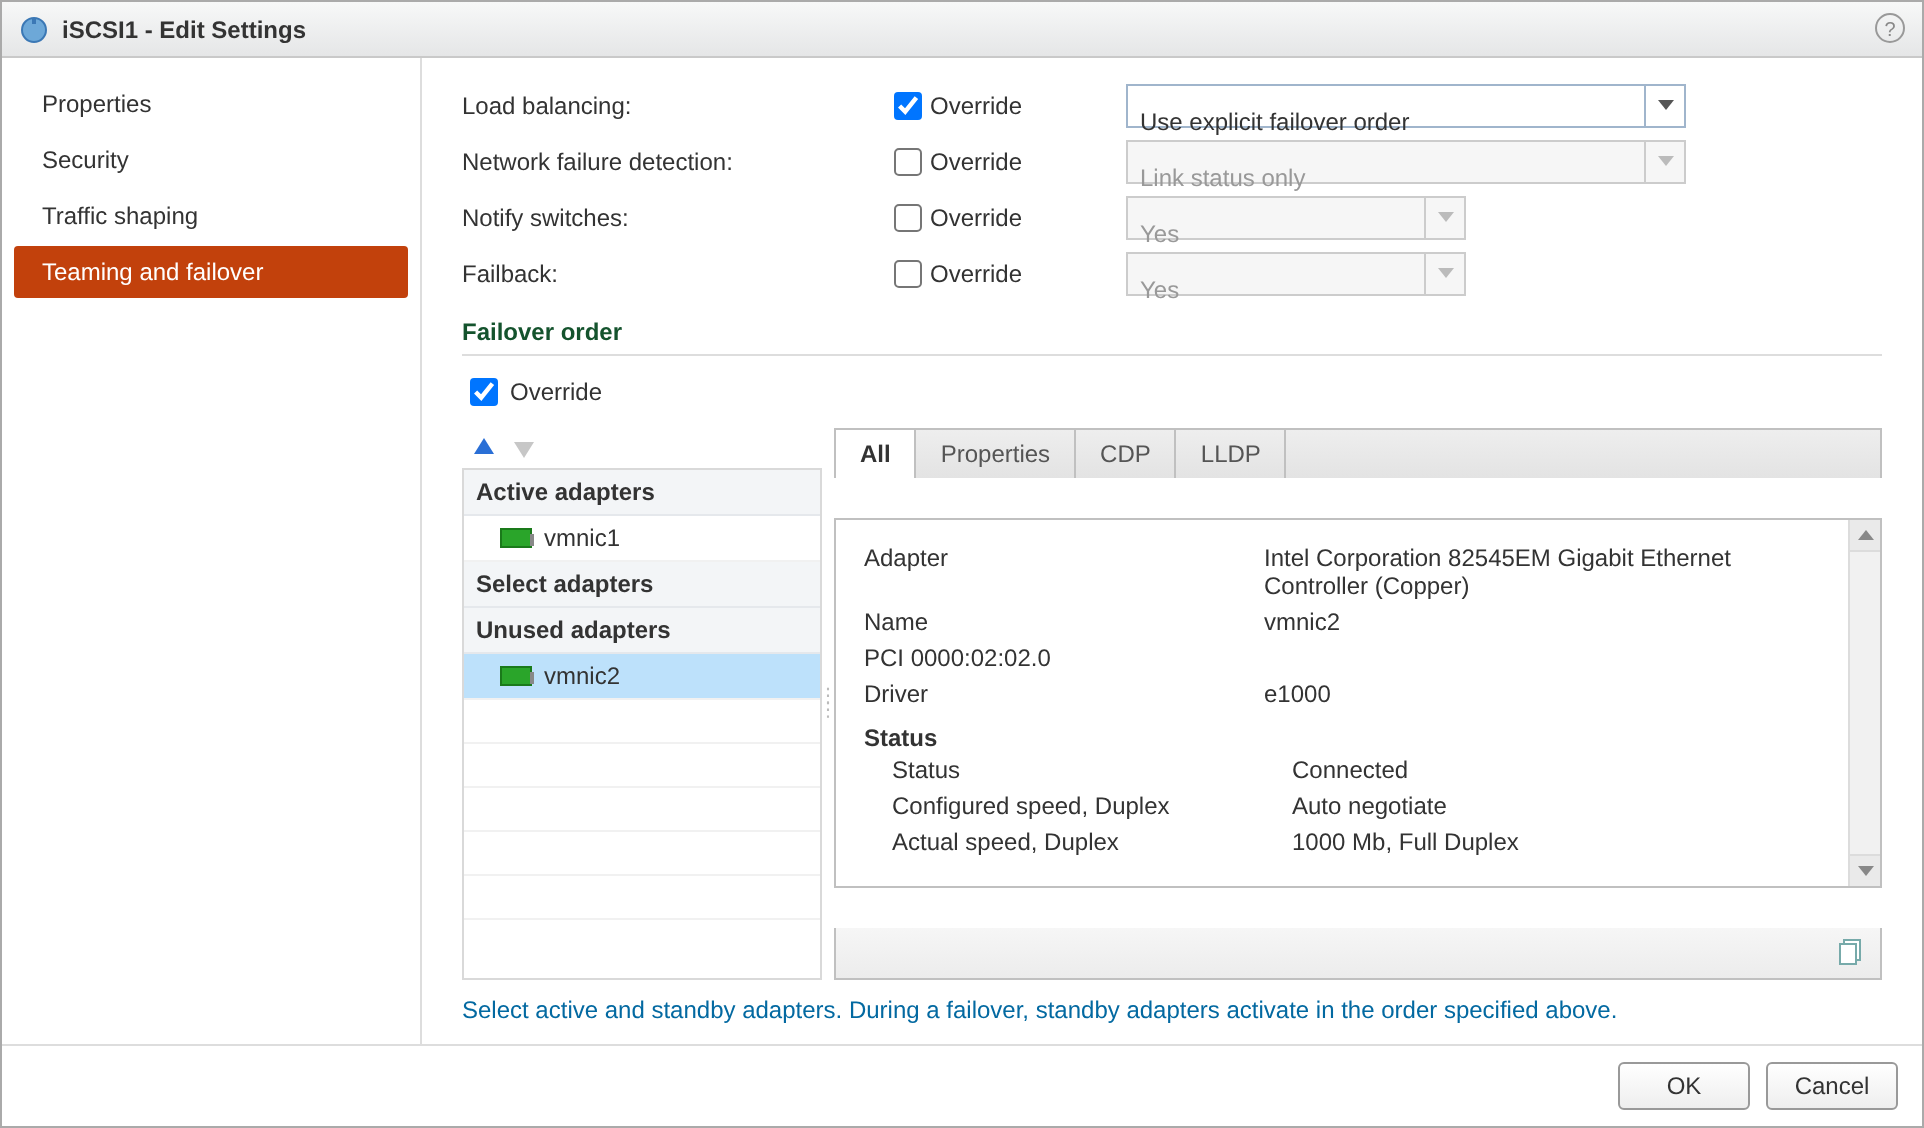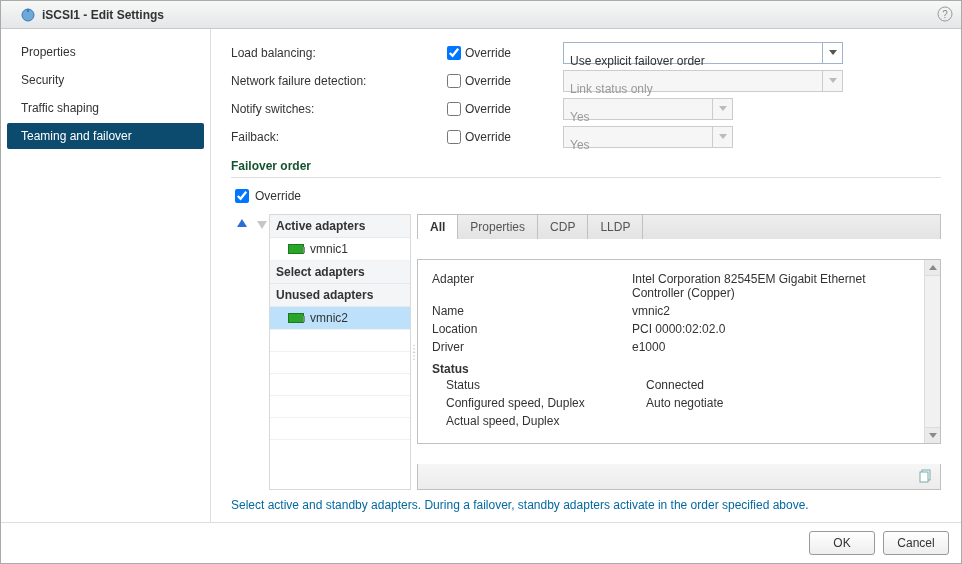--- a/index.html
+++ b/index.html
@@ -1,42 +1,42 @@
 <!DOCTYPE html>
 <html><head>
 <meta charset="utf-8">
 <style>
   * { box-sizing: border-box; }
   html, body { margin:0; padding:0; font-family: Arial, Helvetica, sans-serif; font-size:12px; color:#333; background:#fff; }
   .window { width:962px; height:564px; border:1px solid #aaa; display:flex; flex-direction:column; background:#fff; }
-  .titlebar { height:28px; background:linear-gradient(#f7f8f8,#e5e6e7); border-bottom:1px solid #c9c9c9; display:flex; align-items:center; padding:0 19px; position:relative; }
+  .titlebar { height:28px; background:linear-gradient(#f7f8f8,#e5e6e7); border-bottom:1px solid #c9c9c9; display:flex; align-items:center; padding:0 8px; position:relative; }
   .titlebar .title-icon { width:16px; height:16px; margin-right:6px; display:flex; align-items:center; justify-content:center; }
   .titlebar .title { font-weight:bold; color:#333; }
   .titlebar .help-icon { position:absolute; right:8px; top:5px; width:16px; height:16px; cursor:pointer; color:#888; }
   .body { flex:1; display:flex; overflow:hidden; }
   .sidebar { width:210px; border-right:1px solid #ddd; padding:8px 0; background:#fff; }
   .side-item { padding:6px 14px; margin:2px 6px; border-radius:2px; cursor:pointer; color:#333; }
-  .side-item.selected { background:#0c4a6e; color:#fff; }
+  .side-item.selected { background:#c2410c; color:#fff; }
   .main { flex:1; padding:10px 20px 6px 20px; display:flex; flex-direction:column; overflow:hidden; }
   .settings-row { display:flex; align-items:center; height:28px;gap:36px; }
   .settings-row .label { width:180px; color:#333; }
   .override { display:flex; align-items:center; width:80px; }
   .override input { margin:0 4px 0 0; width:14px; height:14px; }
   .select { height:22px; border:1px solid #a0b5cc; background:#fff; display:flex; align-items:center; padding:16px 6px 0 6px; position:relative; min-width:200px; }
   .select.wide { min-width:280px; }
   .select.disabled { color:#999; background:#f6f6f6; border-color:#ccc; }
   .select.narrow { min-width:170px; }
   .select .chev { position:absolute; right:0; top:0; width:20px; height:100%; border-left:1px solid #a0b5cc; display:flex; align-items:center; justify-content:center; }
   .select.disabled .chev { border-left-color:#ccc; }
   .section-title { margin-top:8px; color:#14532d; font-weight:bold; padding-bottom:4px; border-bottom:1px solid #ddd; }
   .failover-body { display:flex; flex-direction:column; flex:1; overflow:hidden; }
   .override-chk-line { padding:8px 0 8px 0; display:flex; align-items:center; }
   .override-chk-line input { margin-right:6px; width:14px; height:14px; }
   .fo-content { display:flex; flex:1; overflow:hidden; }
-  .left-col { width:180px; display:flex; flex-direction:row; }
+  .left-col { width:180px; display:flex; flex-direction:column; }
   .arrow-row { height:20px; display:flex; align-items:center; gap:6px; padding-left:4px; }
   .arrow-btn svg { width:14px; height:14px; }
   .adapter-list { border:1px solid #d9d9d9; flex:1; background:#fff; }
   .adapter-header { background:#f3f5f7; padding:4px 6px; font-weight:bold; border-bottom:1px solid #e5e8ec; }
   .adapter-item { display:flex; align-items:center; padding:4px 6px 4px 18px; border-bottom:1px solid #f1f1f1; cursor:pointer; }
   .adapter-item.selected { background:#bde1fb; }
   .nic-icon { width:16px; height:10px; background:#2aa52a; border:1px solid #1a7a1a; margin-right:6px; position:relative; }
   .nic-icon::after { content:""; position:absolute; right:-2px; top:2px; width:2px; height:6px; background:#888; }
   .splitter { width:6px; display:flex; align-items:center; justify-content:center; color:#bbb; cursor:col-resize; font-size:10px; line-height:7px; }
   .right-col { flex:1; display:flex; flex-direction:column; border-top:0;gap:20px; }
@@ -211,38 +211,38 @@
               <div class="detail-scroll">
                 <div class="kv-row">
                     <span class="k">Adapter</span>
                     <span class="v">Intel Corporation 82545EM Gigabit Ethernet Controller (Copper)</span>
                   </div>
                 <div class="kv-row">
                     <span class="k">Name</span>
                     <span class="v">vmnic2</span>
                   </div>
                 <div class="kv-row">
-                    <span class="k">Location</span>
                     <span class="v">PCI 0000:02:02.0</span>
                   </div>
                 <div class="kv-row">
                     <span class="k">Driver</span>
                     <span class="v">e1000</span>
                   </div>
                 <div class="status-heading">Status</div>
                 <div class="kv-row indent">
                     <span class="k">Status</span>
                     <span class="v">Connected</span>
                   </div>
                 <div class="kv-row indent">
                     <span class="k">Configured speed, Duplex</span>
                     <span class="v">Auto negotiate</span>
                   </div>
                 <div class="kv-row indent">
                     <span class="k">Actual speed, Duplex</span>
+                    <span class="v">1000 Mb, Full Duplex</span>
                   </div>
               </div>
               <div class="scrollbar">
                 <div class="sb-btn">
                     <svg width="8" height="6">
                       <polygon points="4,0 8,5 0,5" fill="#888"></polygon>
                     </svg>
                   </div>
                 <div class="sb-btn bottom">
                     <svg width="8" height="6">

